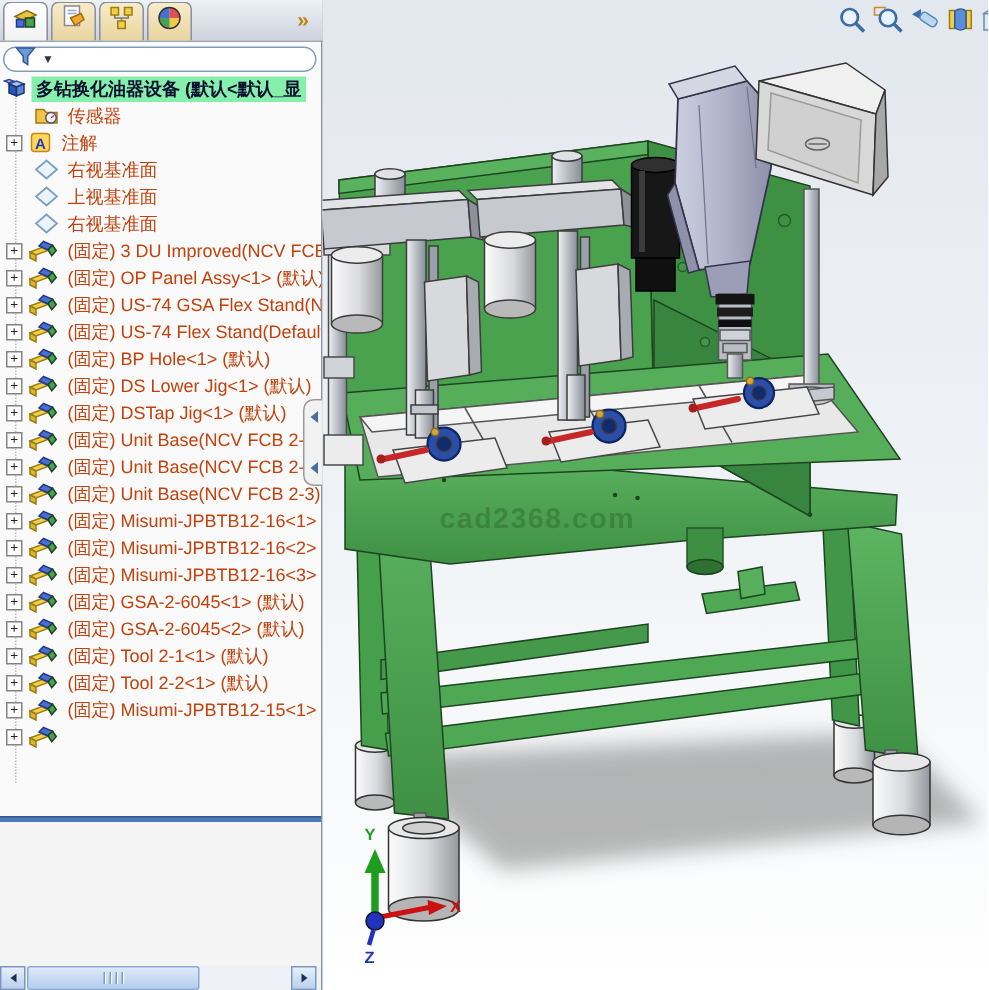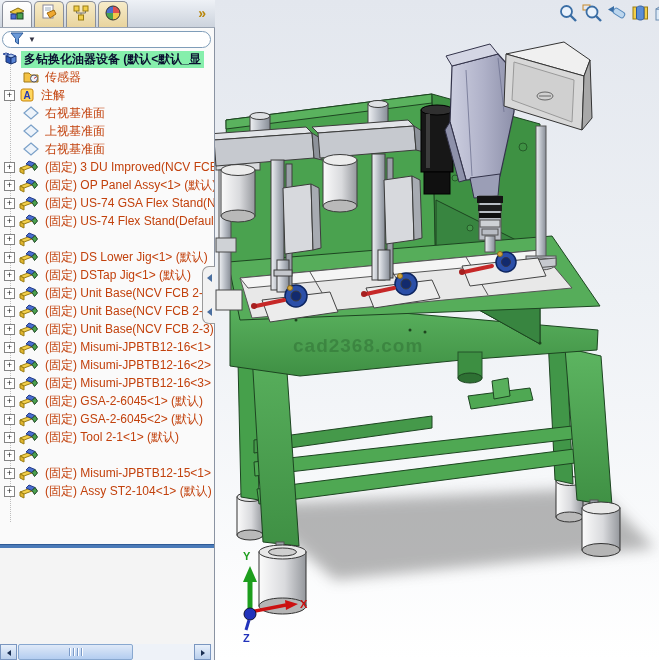--- a/index.html
+++ b/index.html
@@ -222,20 +222,21 @@
         <div class="row">
           <span class="plus">+</span>
           <span class="ticon">
             <svg width="20" height="16" viewBox="0 0 20 16">
               <polygon points="1,9 9,6 13,8 5,11" fill="#f2cf4a" stroke="#9a7d12"></polygon>
               <polygon points="1,9 5,11 5,15 1,13" fill="#e0b52e" stroke="#9a7d12"></polygon>
               <polygon points="10,2 16,4.5 13,7.5 7,5" fill="#4a6fd0" stroke="#223a8a"></polygon>
               <polygon points="13,7.5 16,4.5 18.5,8 15.5,11.5" fill="#4aa24f" stroke="#1c4220"></polygon>
             </svg>
           </span>
+          <span class="label">(固定) BP Hole&lt;1&gt; (默认)</span>
         </div>
         <div class="row">
           <span class="plus">+</span>
           <span class="ticon">
             <svg width="20" height="16" viewBox="0 0 20 16">
               <polygon points="1,9 9,6 13,8 5,11" fill="#f2cf4a" stroke="#9a7d12"></polygon>
               <polygon points="1,9 5,11 5,15 1,13" fill="#e0b52e" stroke="#9a7d12"></polygon>
               <polygon points="10,2 16,4.5 13,7.5 7,5" fill="#4a6fd0" stroke="#223a8a"></polygon>
               <polygon points="13,7.5 16,4.5 18.5,8 15.5,11.5" fill="#4aa24f" stroke="#1c4220"></polygon>
             </svg>
@@ -365,20 +366,21 @@
         <div class="row">
           <span class="plus">+</span>
           <span class="ticon">
             <svg width="20" height="16" viewBox="0 0 20 16">
               <polygon points="1,9 9,6 13,8 5,11" fill="#f2cf4a" stroke="#9a7d12"></polygon>
               <polygon points="1,9 5,11 5,15 1,13" fill="#e0b52e" stroke="#9a7d12"></polygon>
               <polygon points="10,2 16,4.5 13,7.5 7,5" fill="#4a6fd0" stroke="#223a8a"></polygon>
               <polygon points="13,7.5 16,4.5 18.5,8 15.5,11.5" fill="#4aa24f" stroke="#1c4220"></polygon>
             </svg>
           </span>
+          <span class="label">(固定) Tool 2-2&lt;1&gt; (默认)</span>
         </div>
         <div class="row">
           <span class="plus">+</span>
           <span class="ticon">
             <svg width="20" height="16" viewBox="0 0 20 16">
               <polygon points="1,9 9,6 13,8 5,11" fill="#f2cf4a" stroke="#9a7d12"></polygon>
               <polygon points="1,9 5,11 5,15 1,13" fill="#e0b52e" stroke="#9a7d12"></polygon>
               <polygon points="10,2 16,4.5 13,7.5 7,5" fill="#4a6fd0" stroke="#223a8a"></polygon>
               <polygon points="13,7.5 16,4.5 18.5,8 15.5,11.5" fill="#4aa24f" stroke="#1c4220"></polygon>
             </svg>
@@ -388,21 +390,20 @@
         <div class="row">
           <span class="plus">+</span>
           <span class="ticon">
             <svg width="20" height="16" viewBox="0 0 20 16">
               <polygon points="1,9 9,6 13,8 5,11" fill="#f2cf4a" stroke="#9a7d12"></polygon>
               <polygon points="1,9 5,11 5,15 1,13" fill="#e0b52e" stroke="#9a7d12"></polygon>
               <polygon points="10,2 16,4.5 13,7.5 7,5" fill="#4a6fd0" stroke="#223a8a"></polygon>
               <polygon points="13,7.5 16,4.5 18.5,8 15.5,11.5" fill="#4aa24f" stroke="#1c4220"></polygon>
             </svg>
           </span>
-          <span class="label">(固定) Assy ST2-104&lt;1&gt; (默认)</span>
         </div>
       </div>
 
     <div class="splitter"></div>
     <div class="lower-pane"></div>
 
     <div class="hscroll">
       <div class="sbtn left">
           <span id="sal"><svg width="8" height="8" viewBox="0 0 8 8">
               <polygon points="6,1 2,4 6,7" fill="#1a2f52"></polygon>

